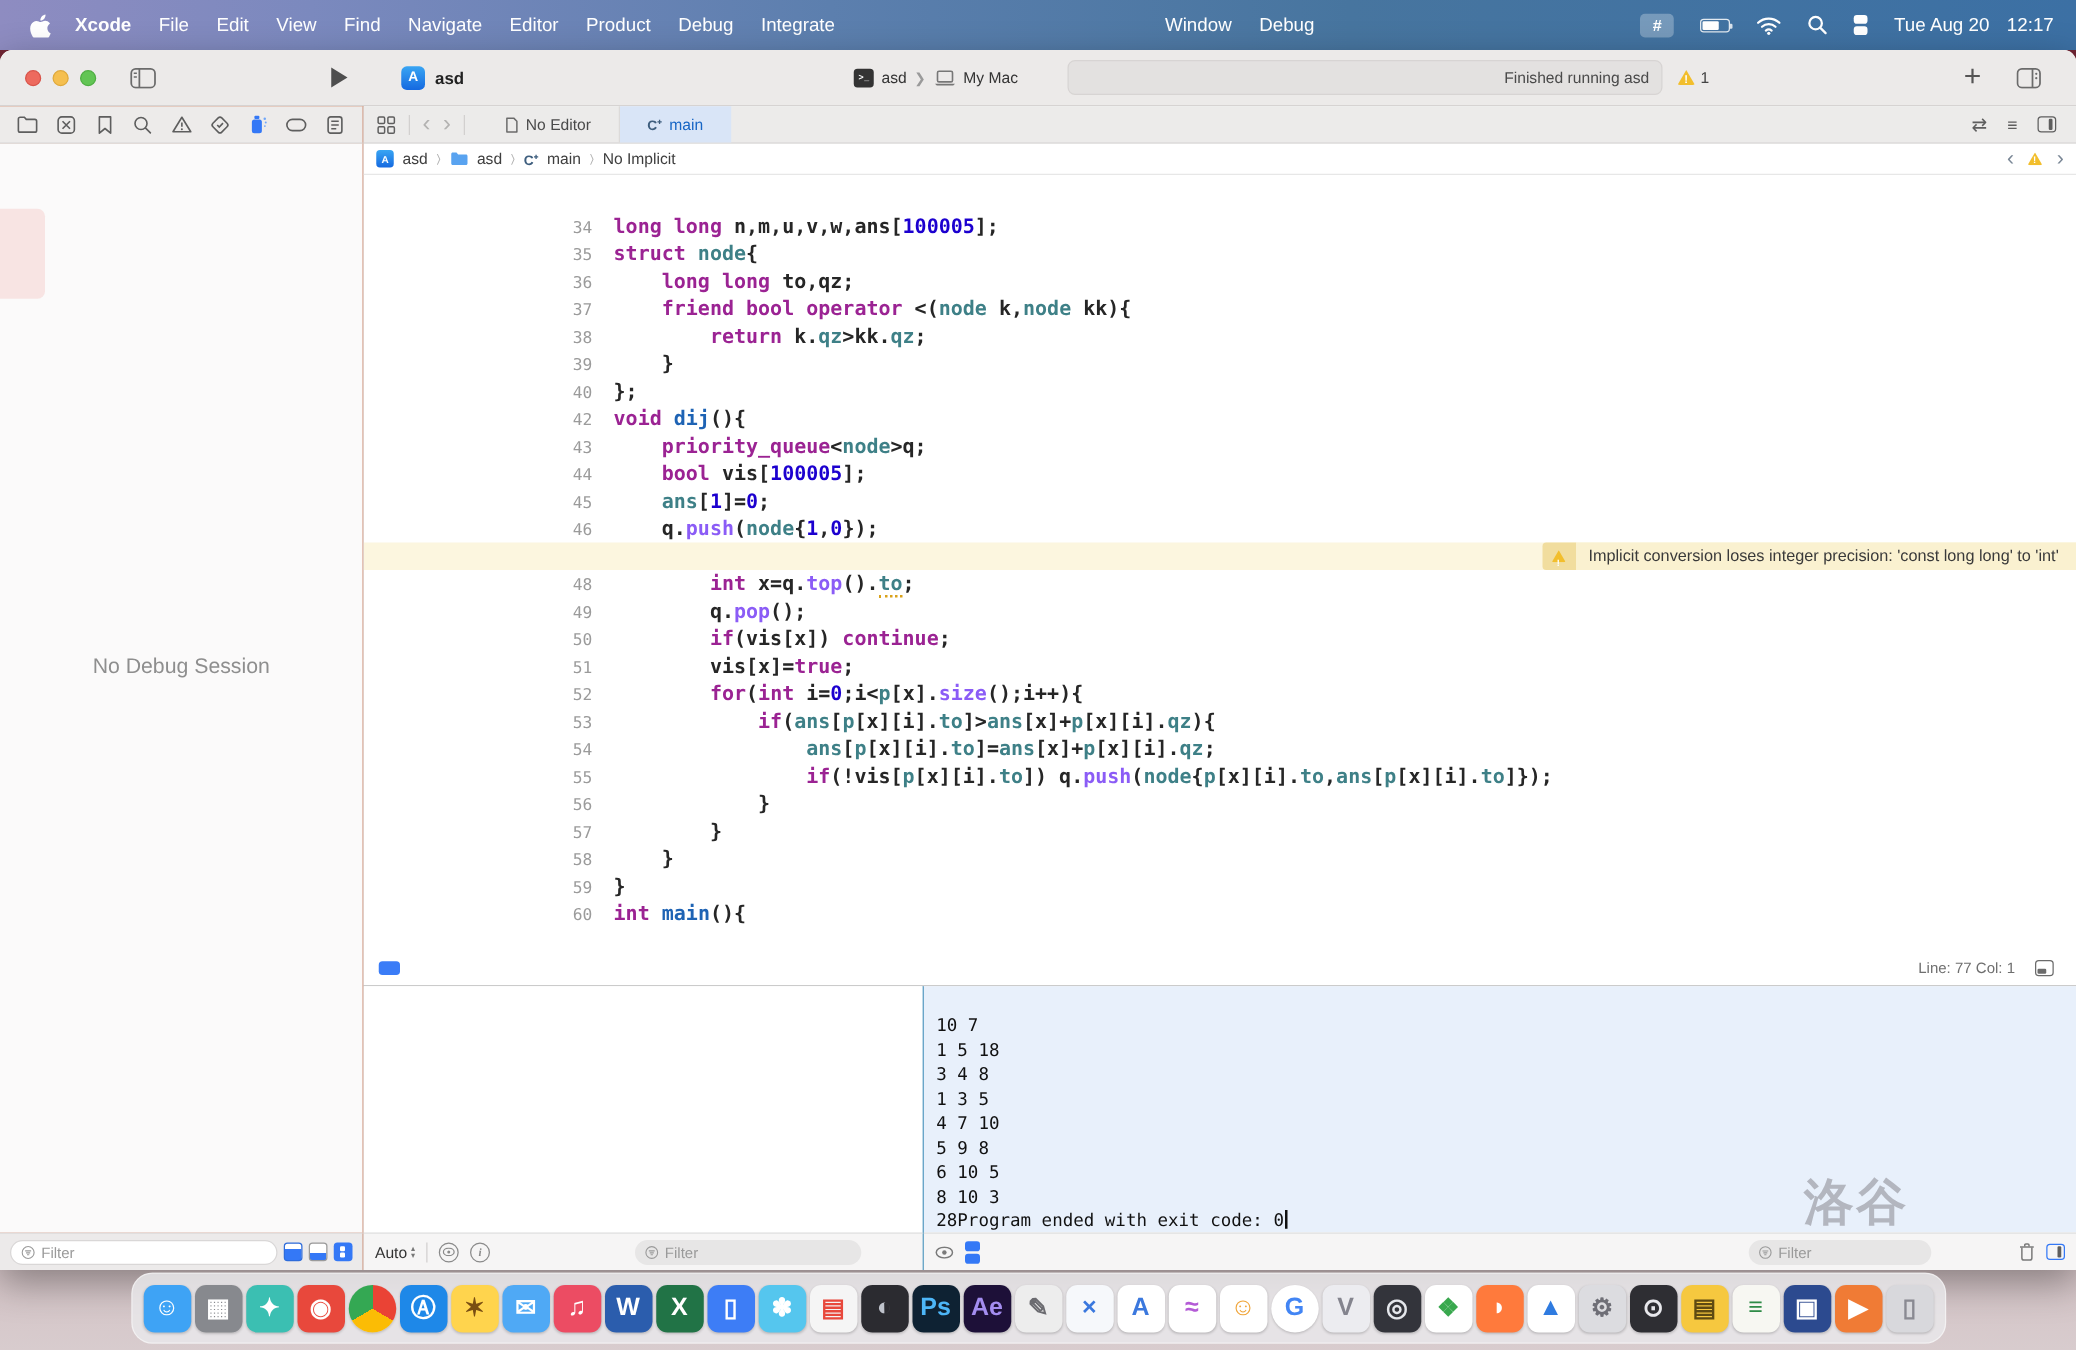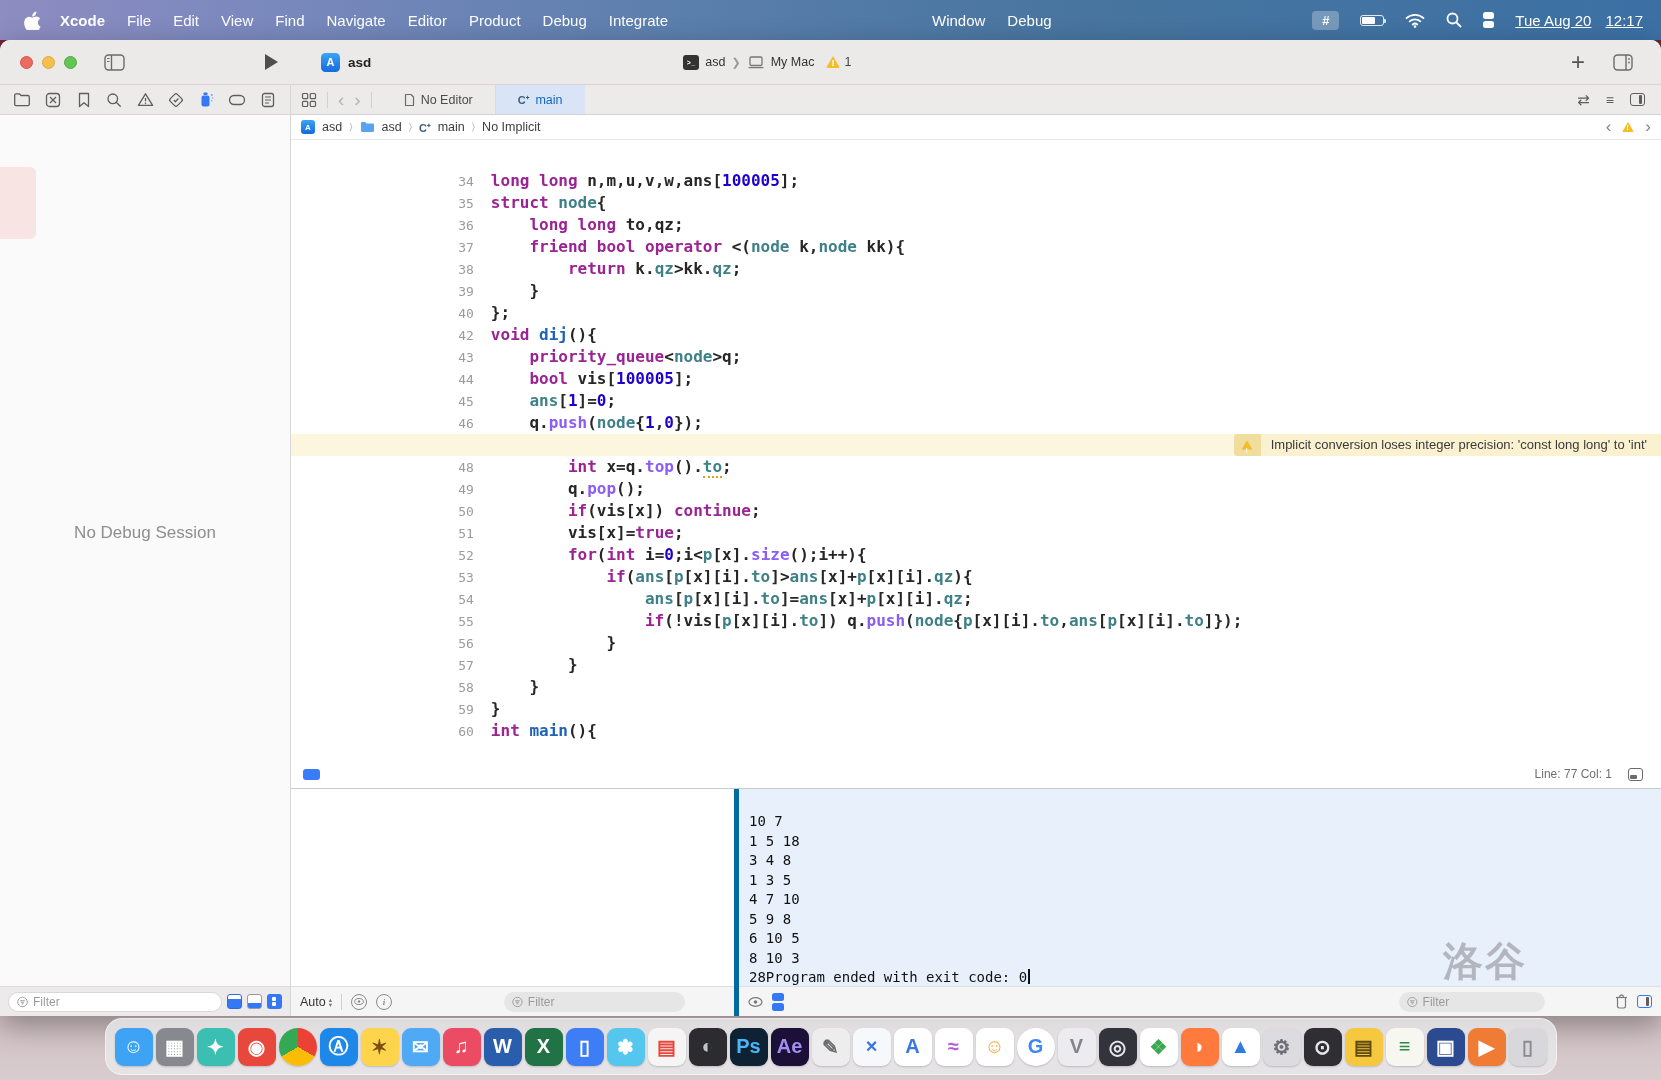--- a/index.html
+++ b/index.html
@@ -17,21 +17,21 @@
   .menu-item.app { font-weight:700; }
   .apple { margin:0 8px 0 6px; display:flex; }
   .mb-right { margin-left:auto; display:flex; align-items:center; gap:21px; }
   .keypad-box { background:rgba(255,255,255,.28); border-radius:4px; width:27px; height:19px;
                 display:flex; align-items:center; justify-content:center; font-weight:700; font-size:13px; }
   .battery { position:relative; width:24px; height:11px; border:1px solid rgba(255,255,255,.85); border-radius:3px; }
   .battery i { position:absolute; left:1px; top:1px; bottom:1px; width:60%; background:#fff; border-radius:1px; }
   .battery u { position:absolute; right:-3px; top:3px; width:2px; height:4px; background:rgba(255,255,255,.8); border-radius:0 1px 1px 0; }
   .userswitch { display:flex; flex-direction:column; gap:2px; }
   .userswitch b { width:11px; height:7px; background:#fff; border-radius:2.5px; }
-  .clock { display:flex; gap:14px; font-weight:500;text-decoration:underline; }
+  .clock { display:flex; gap:14px; font-weight:500; }
 
   
   .xwindow { position:absolute; top:40px; left:0; width:1661px; height:976px; background:#fff;
              border-radius:10px 10px 0 0; display:flex; flex-direction:column; overflow:hidden;
              box-shadow:0 10px 30px rgba(0,0,0,.35); }
   .toolbar { height:45px; background:#ECEAE9; border-bottom:1px solid #D6D3D2; display:flex; align-items:center; padding:0 20px; flex:none; }
   .tl { width:13px; height:13px; border-radius:50%; margin-right:9px; }
   .tl.r { background:#ED6A5E; border:0.5px solid #D8544A; }
   .tl.y { background:#F5BF4F; border:0.5px solid #DFA93C; }
   .tl.g { background:#62C554; border:0.5px solid #4FAE43; }
@@ -119,21 +119,21 @@
   .warn-text { background:#FAF1D0; display:flex; align-items:center; padding:0 14px 0 10px; font-size:13px; color:#3A3A3A; white-space:nowrap; }
 
   .editor-status { height:28px; flex:none; background:#fff; display:flex; align-items:center; padding:0 18px 0 12px; }
   .tabpill { width:17px; height:11px; border-radius:3px; background:#3A7CF7; }
   .linecol { margin-left:auto; font-size:12px; color:#6F6F6F; }
   .adjust-ic { margin-left:16px; width:15px; height:13px; border:1.3px solid #6B6B6B; border-radius:3px; position:relative; }
   .adjust-ic:after { content:""; position:absolute; left:1px; right:5px; bottom:1px; height:4px; background:#6B6B6B; border-radius:1px; }
 
   
   .debugrow { flex:1; display:flex; border-top:1px solid #CBCBCB; min-height:0; }
-  .vars { width:448px; flex:none; border-right:5px solid #0369a1; display:flex; flex-direction:column; }
+  .vars { width:448px; flex:none; border-right:1px solid #0369a1; display:flex; flex-direction:column; }
   .vars-body { flex:1; background:#fff; }
   .bar { height:30px; flex:none; background:#F6F5F5; border-top:1px solid #E0DFDF; display:flex; align-items:center; padding:0 9px; gap:9px; }
   .auto-sel { display:flex; align-items:center; gap:3px; font-size:12.5px; color:#333; }
   .stepper { display:flex; flex-direction:column; font-size:6.5px; line-height:5px; color:#777; }
   .circ-ic { width:16px; height:16px; border-radius:50%; border:1.2px solid #8A8A8A; color:#8A8A8A; display:flex; align-items:center; justify-content:center; font-size:9px; }
   .vars .filter-field { max-width:181px; margin-left:auto; margin-right:40px; }
   .console { flex:1; display:flex; flex-direction:column; min-width:0; }
   .console-body { flex:1; background:#E8F0FB; font-family:"DejaVu Sans Mono","Liberation Mono",monospace;
                   font-size:14px; line-height:19.5px; color:#111; padding:23px 0 0 10px; white-space:pre; overflow:hidden; }
   .cursor { display:inline-block; width:2px; height:15px; background:#111; vertical-align:-2px; margin-left:1px; }
@@ -238,20 +238,23 @@
         <span class="term-icon">&gt;_</span>
         <span>asd</span>
         <span class="chev">❯</span>
         <span>
           <svg width="18" height="13" viewBox="0 0 18 13">
               <rect x="3" y="1" width="12" height="8.5" rx="1.2" fill="none" stroke="#777" stroke-width="1.3"></rect>
               <path d="M1 11h16l-1.4 1.3H2.4z" fill="#777"></path>
             </svg>
         </span>
         <span>My Mac</span>
+      </span>
+      <span class="activity">
+        <span>Finished running asd</span>
       </span>
       <span class="warnbadge">
         <span class="tri sm"></span>
         <span>1</span>
       </span>
       <span class="tb-right">
         <span class="plus">+</span>
         <span>
           <svg width="20" height="17" viewBox="0 0 20 17">
               <rect x="1" y="1" width="18" height="15" rx="3.5" fill="none" stroke="#6B6B6B" stroke-width="1.4"></rect>

